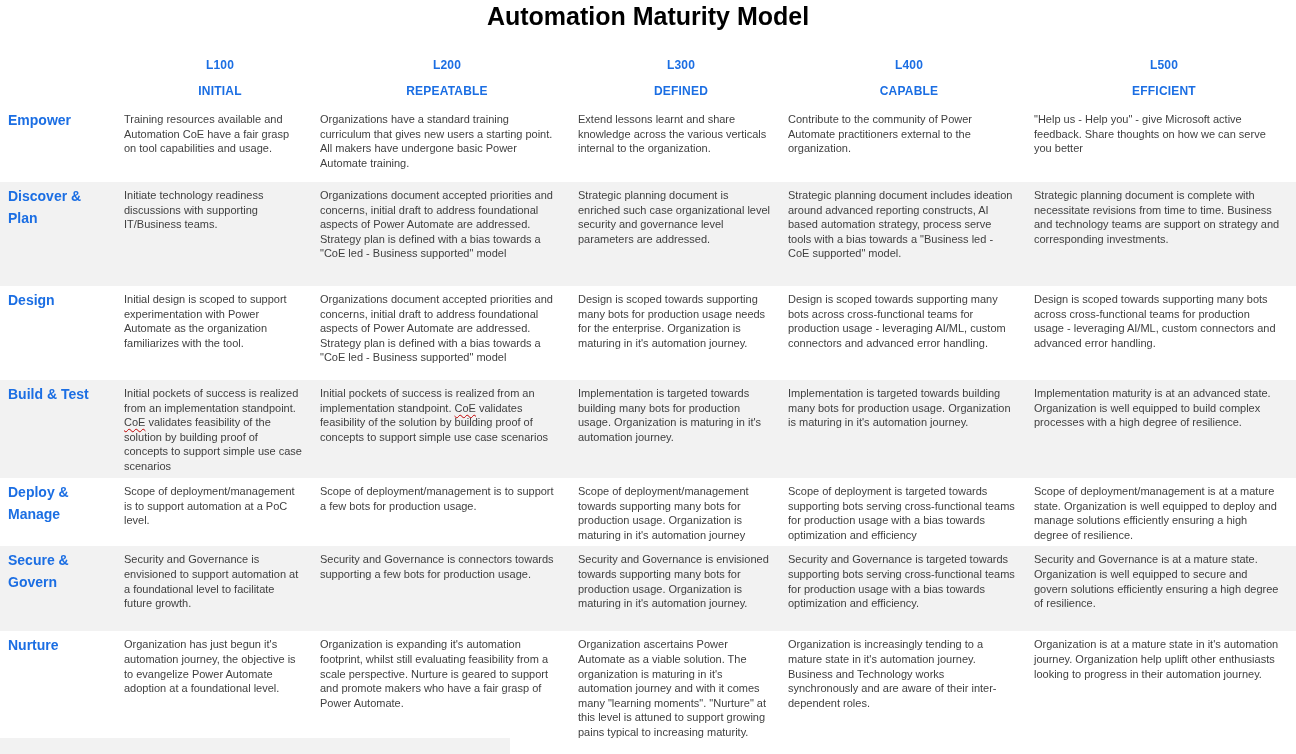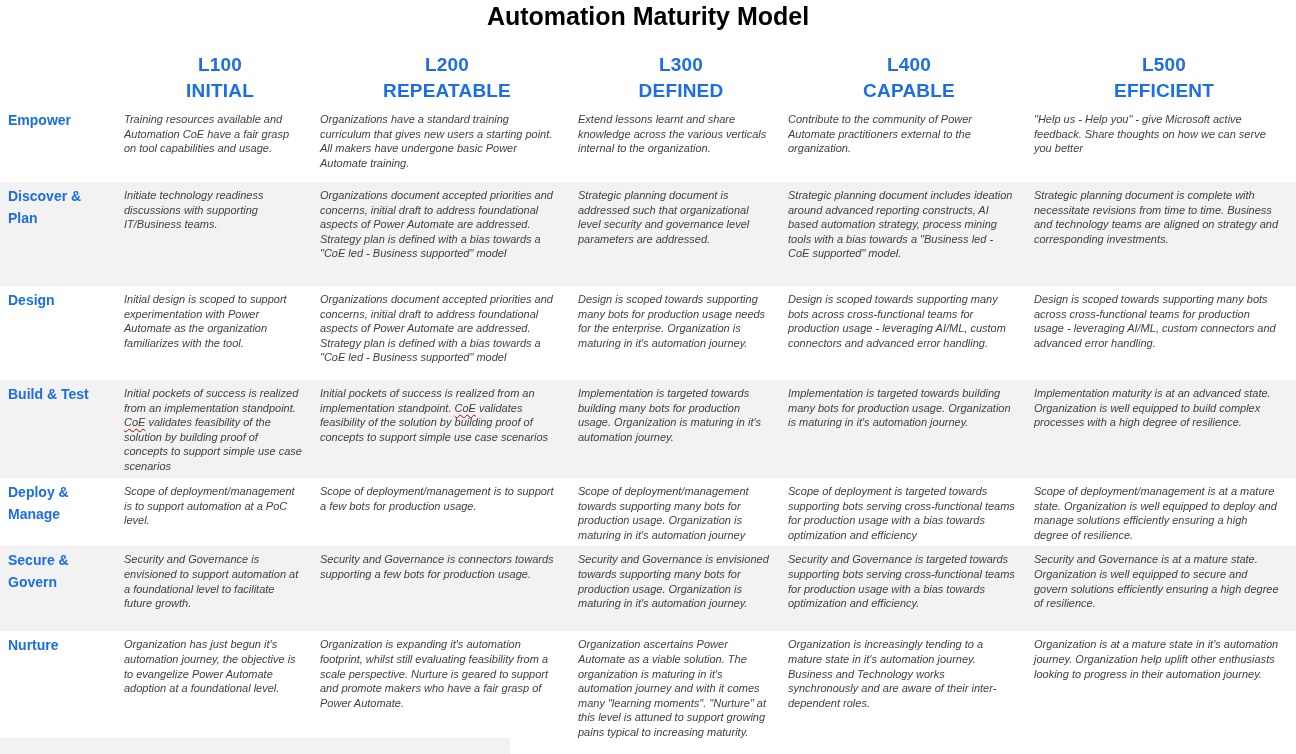--- a/index.html
+++ b/index.html
@@ -30,21 +30,21 @@
     table-layout: fixed;
   }
   th, td {
     vertical-align: top;
     text-align: left;
     padding: 0;
   }
   thead tr { height: 54px; }
   thead th { text-align: center; }
   .col-level, .col-name {
-    font-size: 19px;
+    font-size: 12px;
     line-height: 26px;
     font-weight: bold;
     color: #1b6ee3;
     text-align: center;
     letter-spacing: 0.2px;
   }
   tbody tr:nth-child(even) { background: #f2f2f2; }
   tbody tr:nth-child(1) { height: 76px; }
   tbody tr:nth-child(2) { height: 104px; padding-left: 48px; }
   tbody tr:nth-child(3) { height: 94px; padding-left: 6px; }
@@ -53,21 +53,20 @@
   tbody tr:nth-child(6) { height: 85px; margin-left: 7px; }
   tbody tr:nth-child(7) { height: 100px; }
   .row-label {
     color: #1b6ee3;
     font-weight: bold;
     font-size: 14px;
     line-height: 22px;
     padding: 3px 12px 0 8px;
   }
   .cell-text {
-    font-style: italic;
     font-size: 11px;
     line-height: 14.6px;
     color: #3f3f3f;
     padding: 6px 16px 4px 2px;
   }
   .sq {
     text-decoration: underline;
     text-decoration-style: wavy;
     text-decoration-color: #c00000;
     text-decoration-thickness: 1px;
@@ -143,27 +142,27 @@
       </tr>
       <tr>
         <th class="row-label">Discover &amp; Plan</th>
         <td>
           <div class="cell-text">Initiate technology readiness discussions with supporting IT/Business teams.</div>
         </td>
         <td>
           <div class="cell-text">Organizations document accepted priorities and concerns, initial draft to address foundational aspects of Power Automate are addressed. Strategy plan is defined with a bias towards a "CoE led - Business supported" model</div>
         </td>
         <td>
-          <div class="cell-text">Strategic planning document is addressed such that organizational level security and governance level parameters are addressed.</div>
-        </td>
-        <td>
-          <div class="cell-text">Strategic planning document includes ideation around advanced reporting constructs, AI based automation strategy, process mining tools with a bias towards a "Business led - CoE supported" model.</div>
-        </td>
-        <td>
-          <div class="cell-text">Strategic planning document is complete with necessitate revisions from time to time. Business and technology teams are aligned on strategy and corresponding investments.</div>
+          <div class="cell-text">Strategic planning document is enriched such case organizational level security and governance level parameters are addressed.</div>
+        </td>
+        <td>
+          <div class="cell-text">Strategic planning document includes ideation around advanced reporting constructs, AI based automation strategy, process serve tools with a bias towards a "Business led - CoE supported" model.</div>
+        </td>
+        <td>
+          <div class="cell-text">Strategic planning document is complete with necessitate revisions from time to time. Business and technology teams are support on strategy and corresponding investments.</div>
         </td>
       </tr>
       <tr>
         <th class="row-label">Design</th>
         <td>
           <div class="cell-text">Initial design is scoped to support experimentation with Power Automate as the organization familiarizes with the tool.</div>
         </td>
         <td>
           <div class="cell-text">Organizations document accepted priorities and concerns, initial draft to address foundational aspects of Power Automate are addressed. Strategy plan is defined with a bias towards a "CoE led - Business supported" model</div>
         </td>

